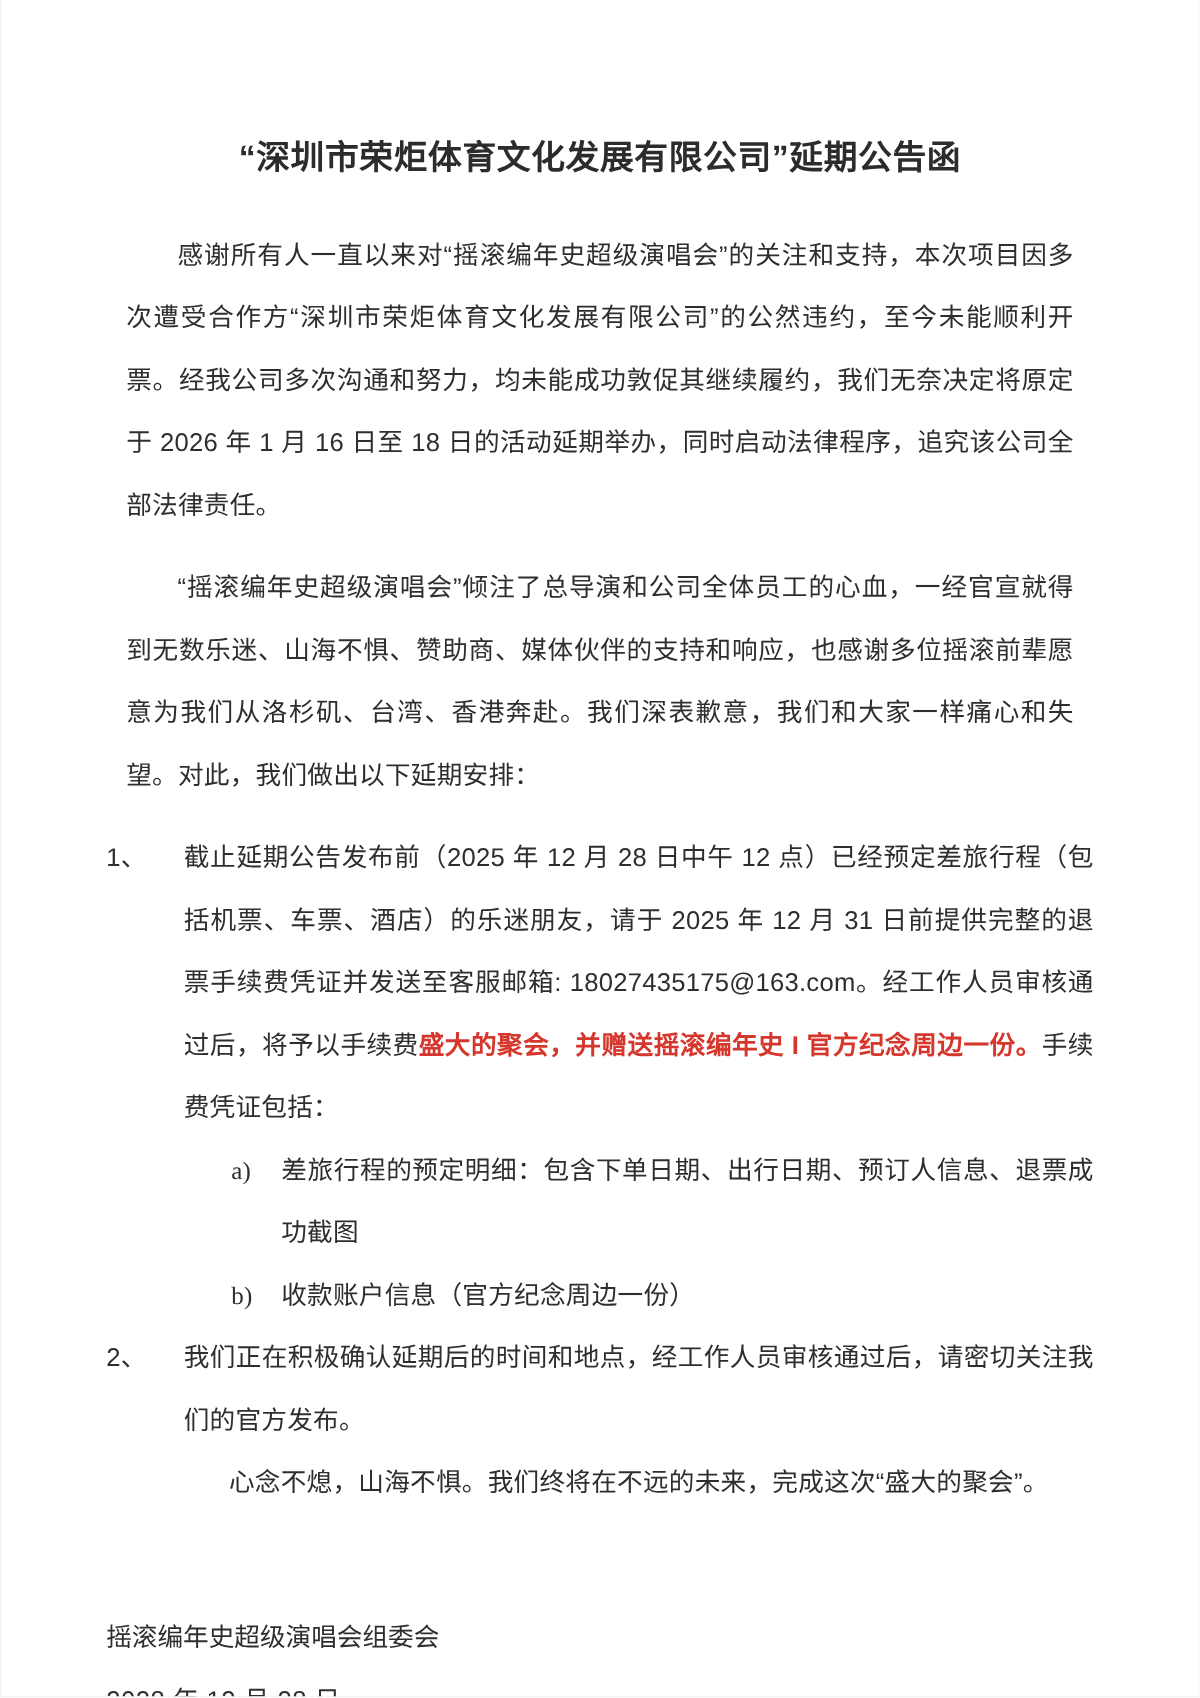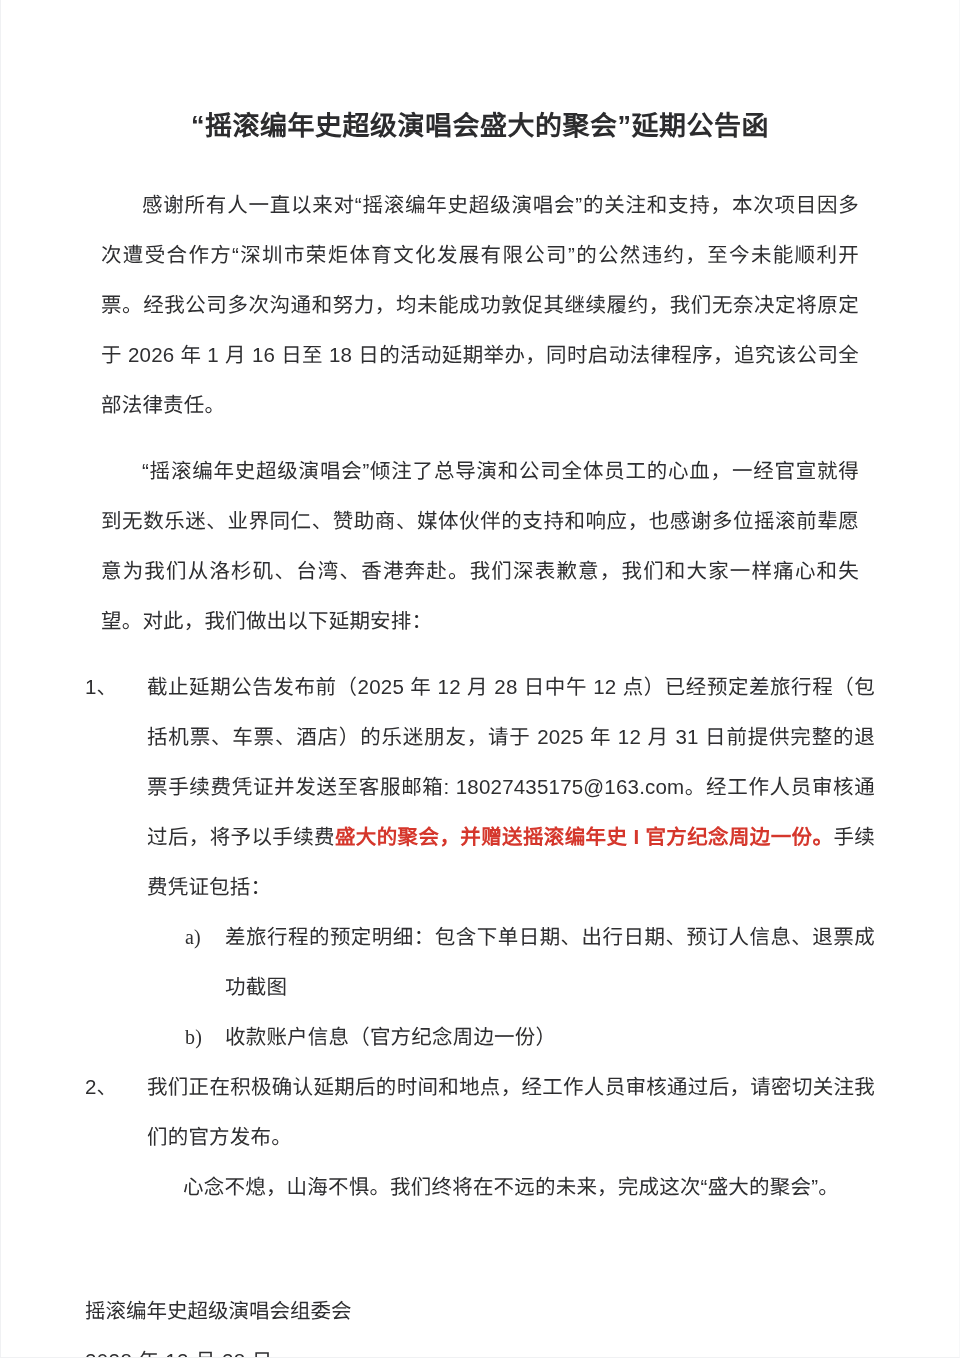--- a/index.html
+++ b/index.html
@@ -130,25 +130,25 @@
     color: #2e2e30;
     letter-spacing: 0.4px;
   }
 </style>
 </head>
 <body>
 
 <div class="page">
   <div class="sheet">
 
-    <h1 class="doc-title">“摇滚编年史超级演唱会盛大的聚会”延期公告函</h1>
+    <h1 class="doc-title">“深圳市荣炬体育文化发展有限公司”延期公告函</h1>
 
     <p class="body-text para first-para">感谢所有人一直以来对“摇滚编年史超级演唱会”的关注和支持，本次项目因多次遭受合作方“深圳市荣炬体育文化发展有限公司”的公然违约，至今未能顺利开票。经我公司多次沟通和努力，均未能成功敦促其继续履约，我们无奈决定将原定于 2026 年 1 月 16 日至 18 日的活动延期举办，同时启动法律程序，追究该公司全部法律责任。</p>
 
-    <p class="body-text para second-para">“摇滚编年史超级演唱会”倾注了总导演和公司全体员工的心血，一经官宣就得到无数乐迷、业界同仁、赞助商、媒体伙伴的支持和响应，也感谢多位摇滚前辈愿意为我们从洛杉矶、台湾、香港奔赴。我们深表歉意，我们和大家一样痛心和失望。对此，我们做出以下延期安排：</p>
+    <p class="body-text para second-para">“摇滚编年史超级演唱会”倾注了总导演和公司全体员工的心血，一经官宣就得到无数乐迷、山海不惧、赞助商、媒体伙伴的支持和响应，也感谢多位摇滚前辈愿意为我们从洛杉矶、台湾、香港奔赴。我们深表歉意，我们和大家一样痛心和失望。对此，我们做出以下延期安排：</p>
 
     <ol class="num-list body-text">
 
       <li class="num-item">
         <span class="num-marker">1、</span>
         <span class="num-body"><span>截止延期公告发布前（2025 年 12 月 28 日中午 12 点）已经预定差旅行程（包括机票、车票、酒店）的乐迷朋友，请于 2025 年 12 月 31 日前提供完整的退票手续费凭证并发送至客服邮箱: 18027435175@163.com。经工作人员审核通过后，将予以手续费</span><span class="hl-red">盛大的聚会，并赠送摇滚编年史 I 官方纪念周边一份。</span><span>手续费凭证包括：</span></span>
 
         <ul class="alpha-list">
           <li class="alpha-item">
             <span class="alpha-marker">a)</span>

